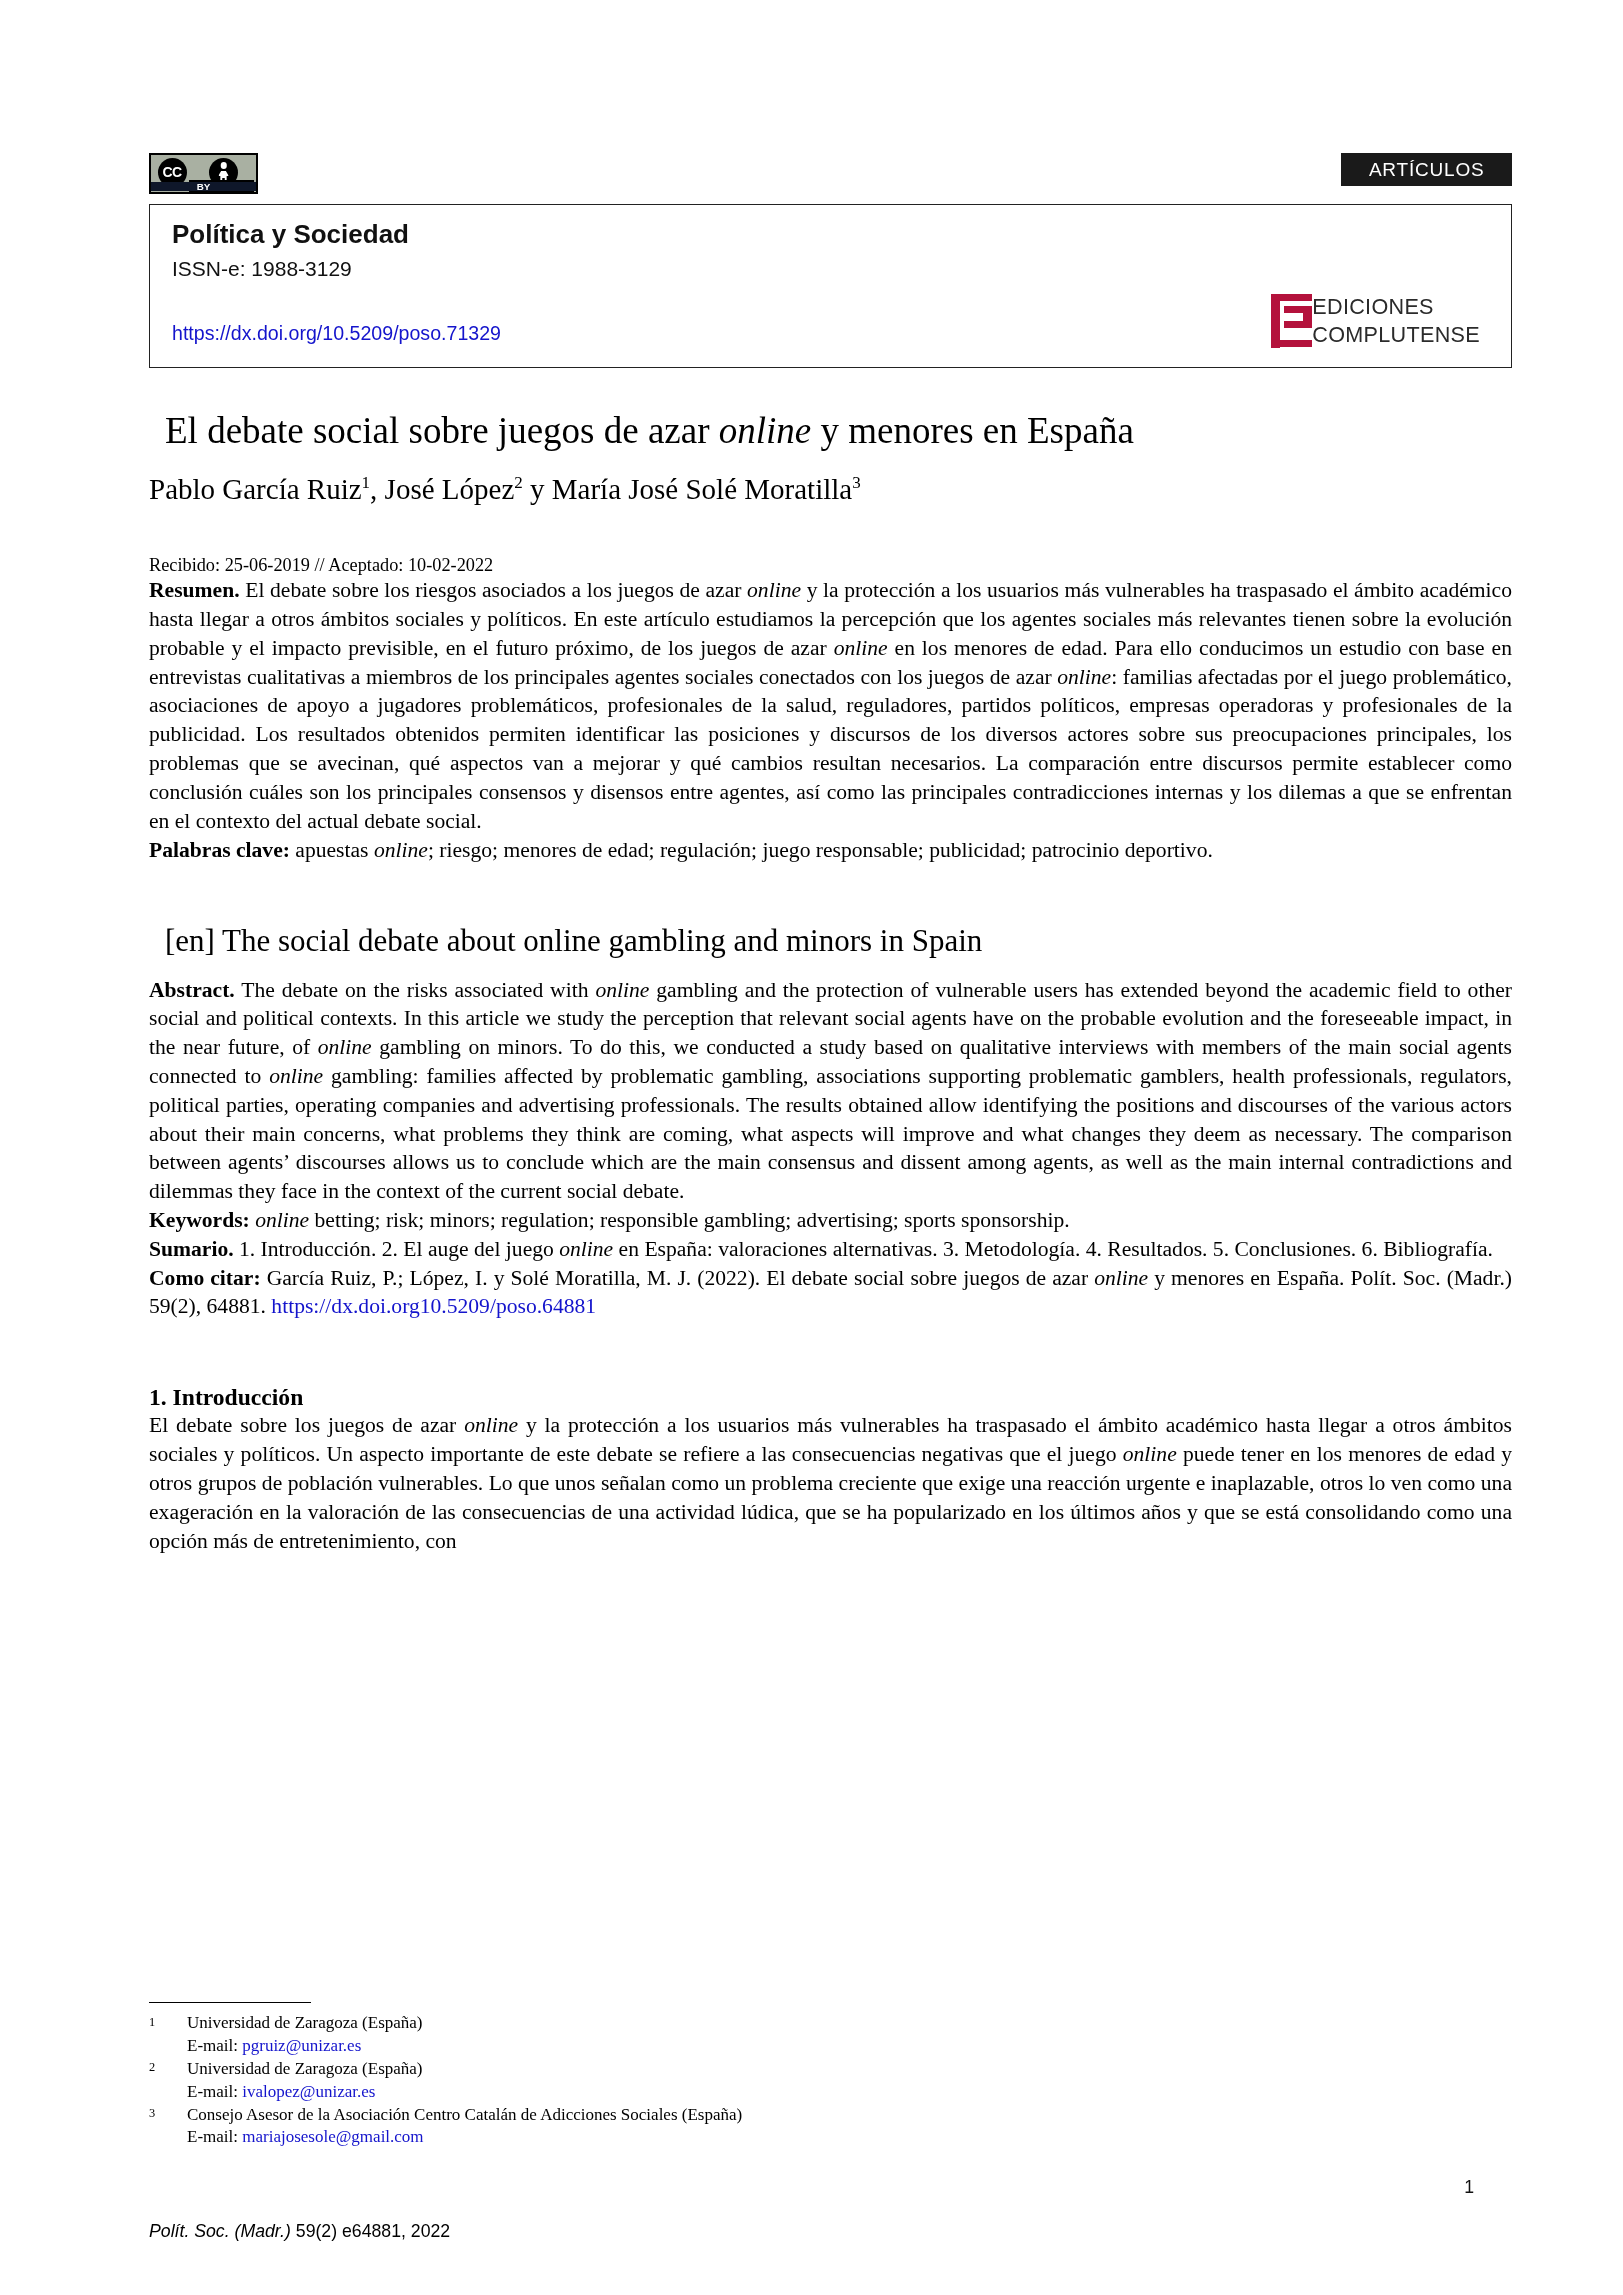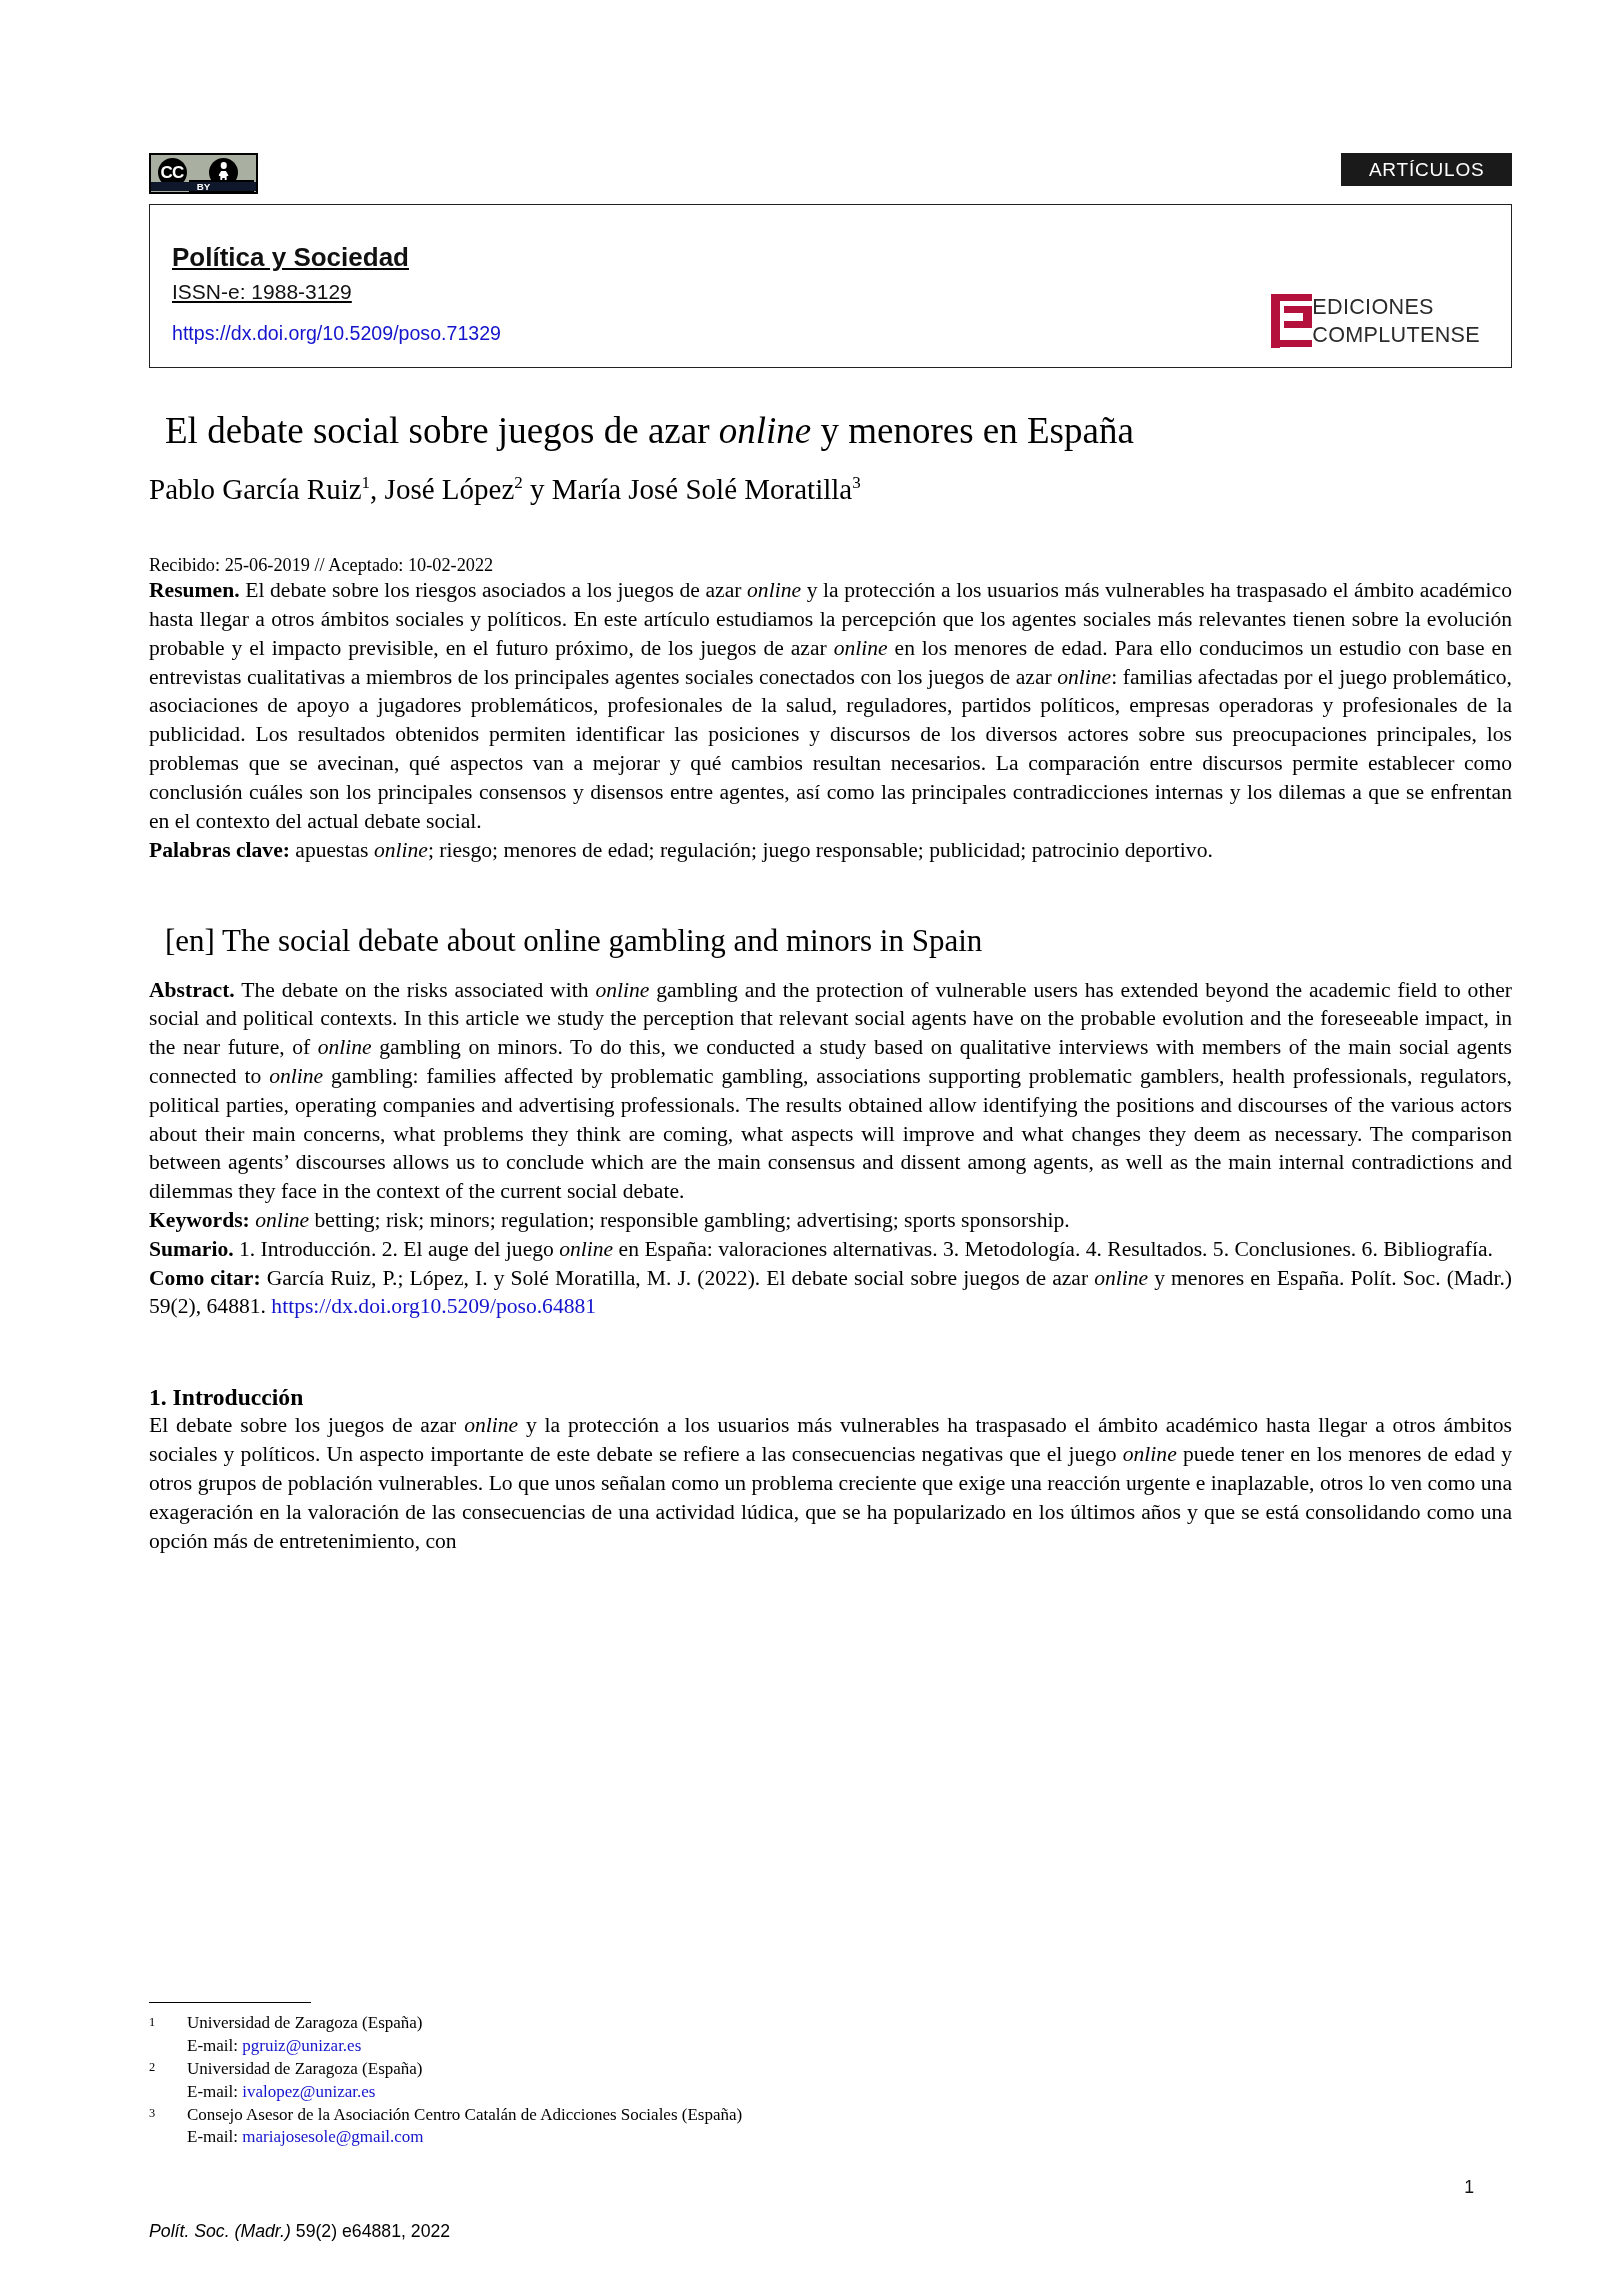--- a/index.html
+++ b/index.html
@@ -45,21 +45,21 @@
   .cc-badge .by-circle {
     position: absolute;
     top: 2.6px;
     width: 29px;
     height: 29px;
     border-radius: 50%;
     background: #000000;
     color: #ffffff;
     font-family: "Liberation Sans", sans-serif;
     font-weight: bold;
-    font-size: 17px;
+    font-size: 14px;
     line-height: 29px;
     text-align: center;
     letter-spacing: -0.7px;
   }
   .cc-badge .cc-circle { left: 6.5px; }
   .cc-badge .by-circle { left: 58px; font-size: 17px; }
   .cc-badge .person {
     position: absolute;
     left: 50%;
     top: 4.6px;
@@ -120,22 +120,21 @@
     left: 149px;
     top: 204px;
     width: 1363px;
     height: 164px;
     border: 1.3px solid #222222;
     box-sizing: border-box;
   }
   .masthead-left {
     position: absolute;
     left: 22px;
-    top: 38px;
-    text-decoration: underline;
+    top: 15px;
   }
   .journal-title {
     font-family: "Liberation Sans", sans-serif;
     font-weight: bold;
     font-size: 26px;
     line-height: 1.1;
     color: #111111;
   }
   .journal-issn {
     font-family: "Liberation Sans", sans-serif;

